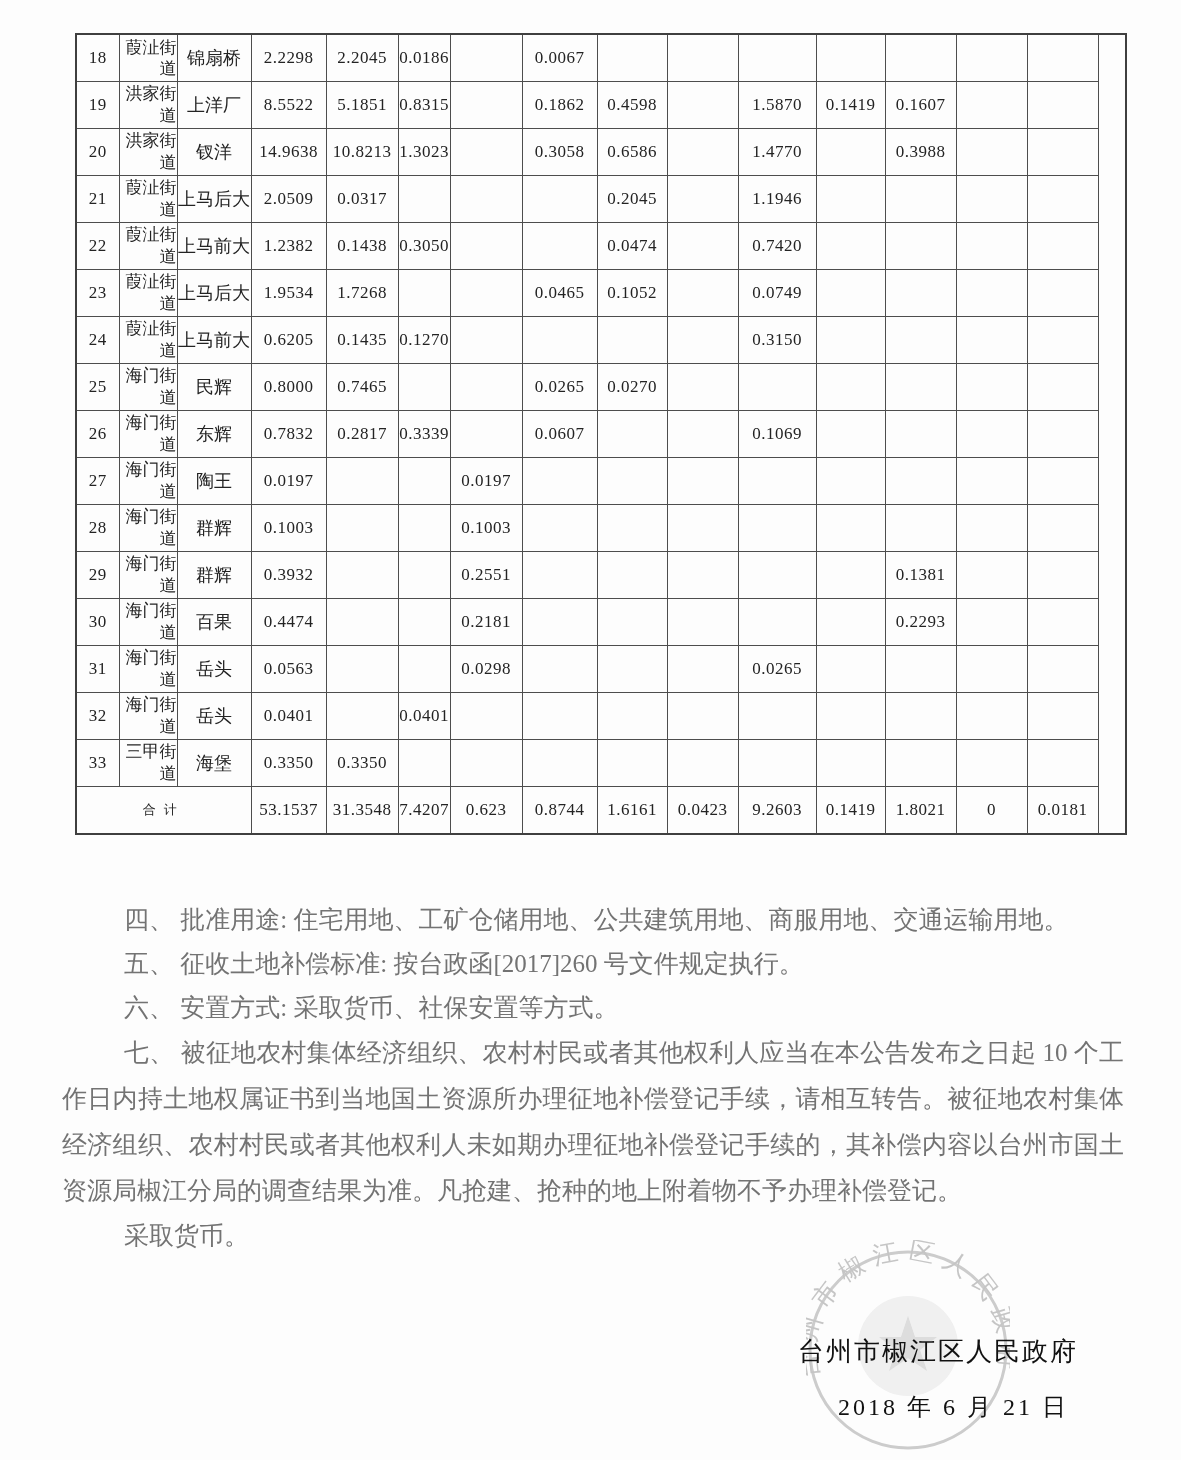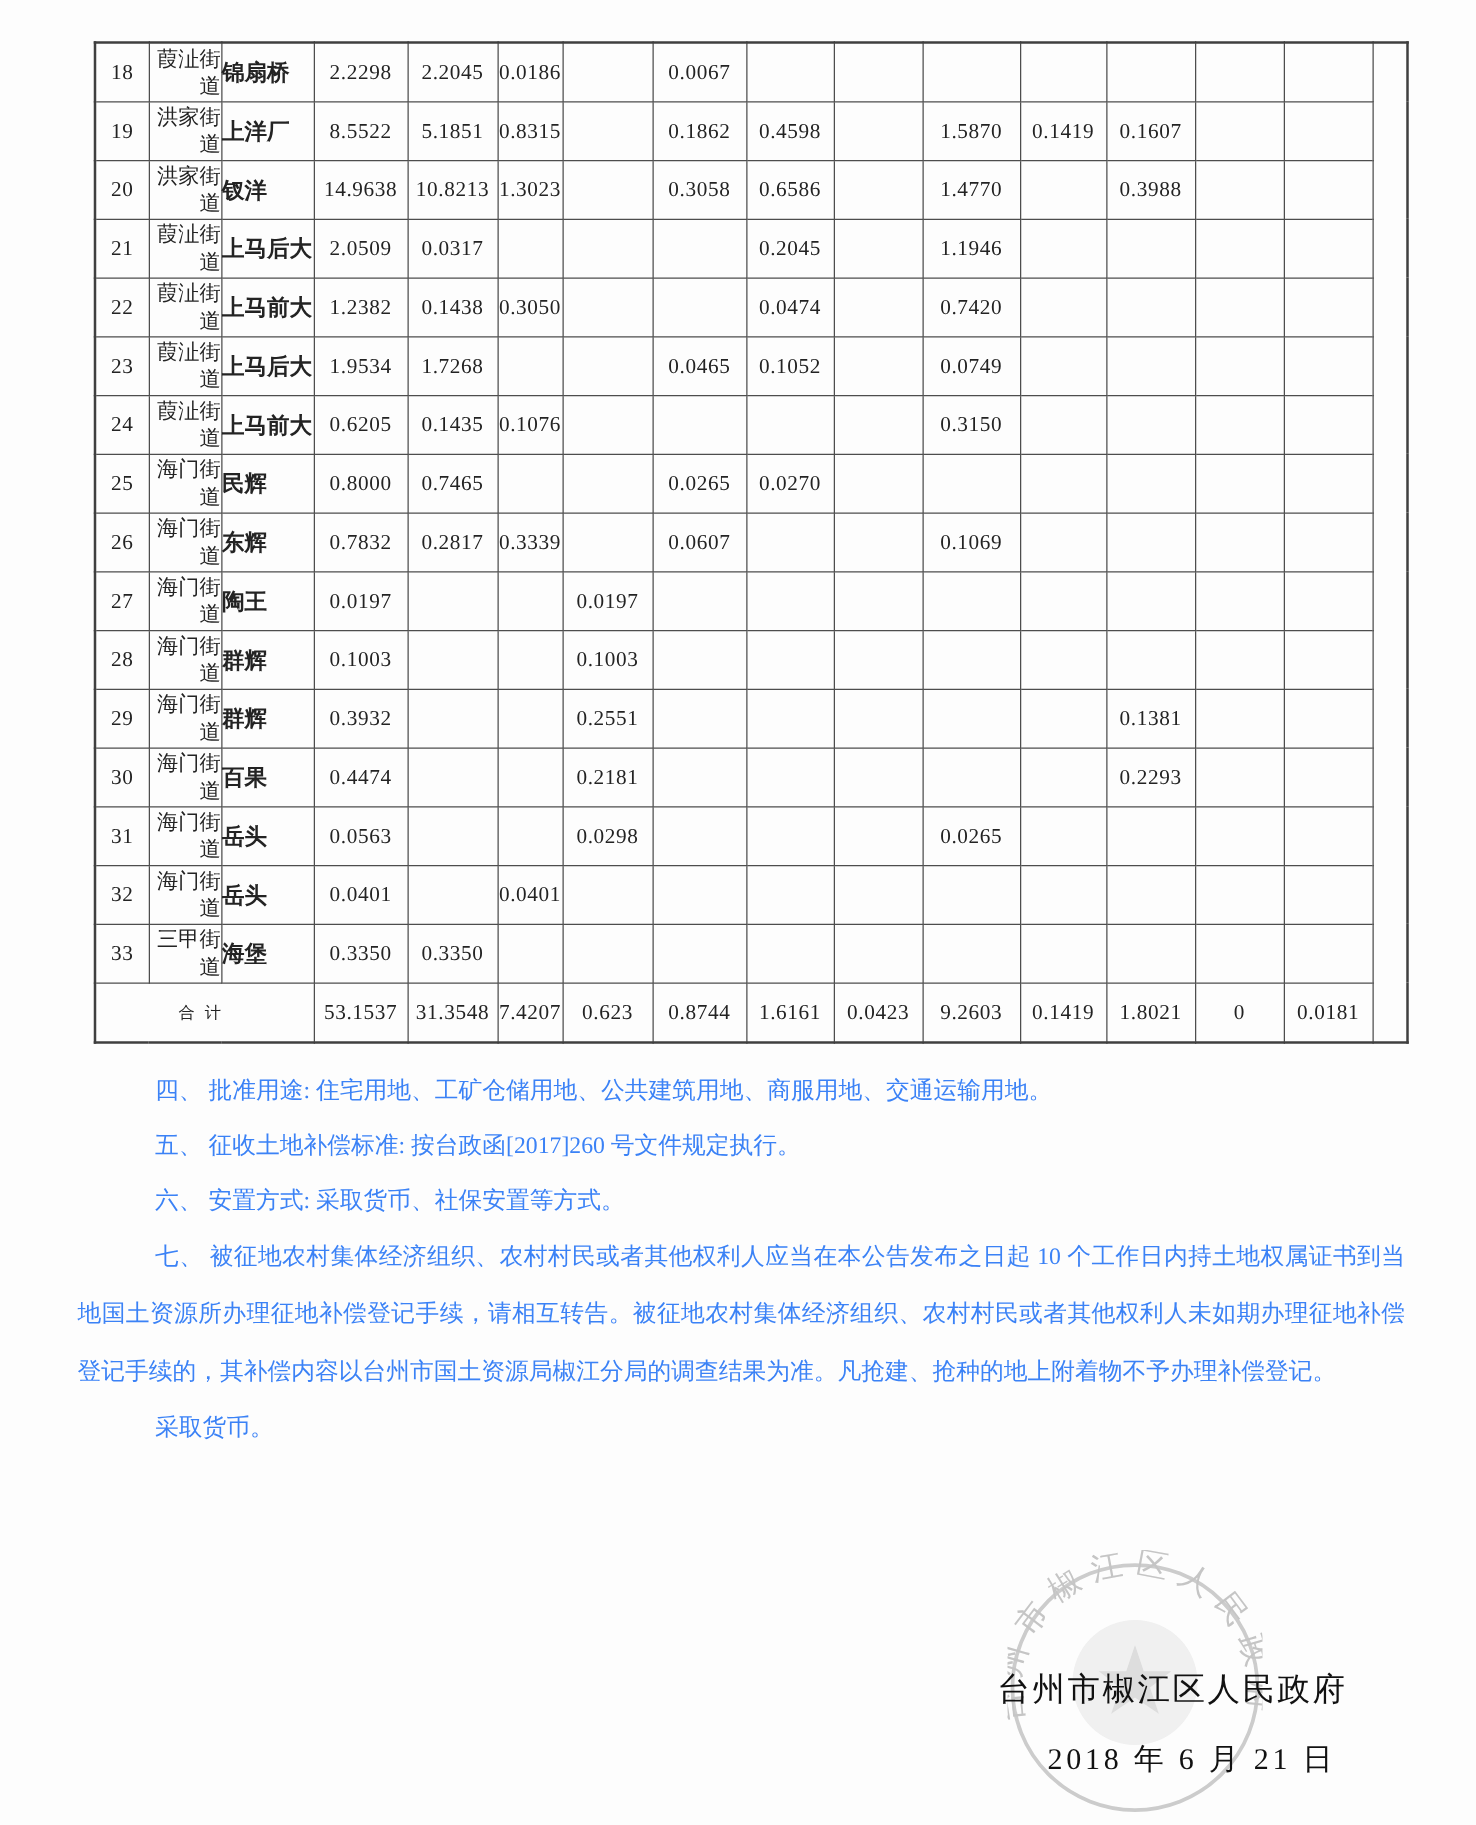--- a/index.html
+++ b/index.html
@@ -30,31 +30,31 @@
   table.land-table tr.total-row{height:48px;}
   td.num{
     font-size:17px;text-align:center;letter-spacing:0.5px;
     font-family:"Liberation Serif","DejaVu Serif",serif;
   }
   td.street{
     font-size:17px;text-align:right;line-height:1.25;
     padding:2px 9px;word-break:break-all;
   }
   td.village{
-    font-size:18px;white-space:nowrap;font-weight:bold;
+    font-size:18px;text-align:center;white-space:nowrap;
   }
   td.total-label{
     font-size:13px;text-align:center;letter-spacing:8px;
   }
   td.remarks{background:transparent;}
 
   
   .doc-text{
-    position:absolute;left:62px;top:851px;width:1062px;
-    font-size:19px;color:#3b82f6;
+    position:absolute;left:62px;top:898px;width:1062px;
+    font-size:25px;color:#737373;
   }
   .doc-text p{margin:0;}
   .doc-text .line{
     height:44px;line-height:44px;text-indent:62px;white-space:nowrap;
   }
   .doc-text .para{
     line-height:46px;text-indent:62px;text-align:justify;
   }
 
   
@@ -198,21 +198,21 @@
           <td class="num"></td>
           <td class="num"></td>
           <td class="num"></td>
         </tr>
         <tr>
           <td class="num">24</td>
           <td class="street">葭沚街道</td>
           <td class="village">上马前大</td>
           <td class="num">0.6205</td>
           <td class="num">0.1435</td>
-          <td class="num">0.1076</td>
+          <td class="num">0.1270</td>
           <td class="num"></td>
           <td class="num"></td>
           <td class="num"></td>
           <td class="num"></td>
           <td class="num">0.3150</td>
           <td class="num"></td>
           <td class="num"></td>
           <td class="num"></td>
           <td class="num"></td>
         </tr>

